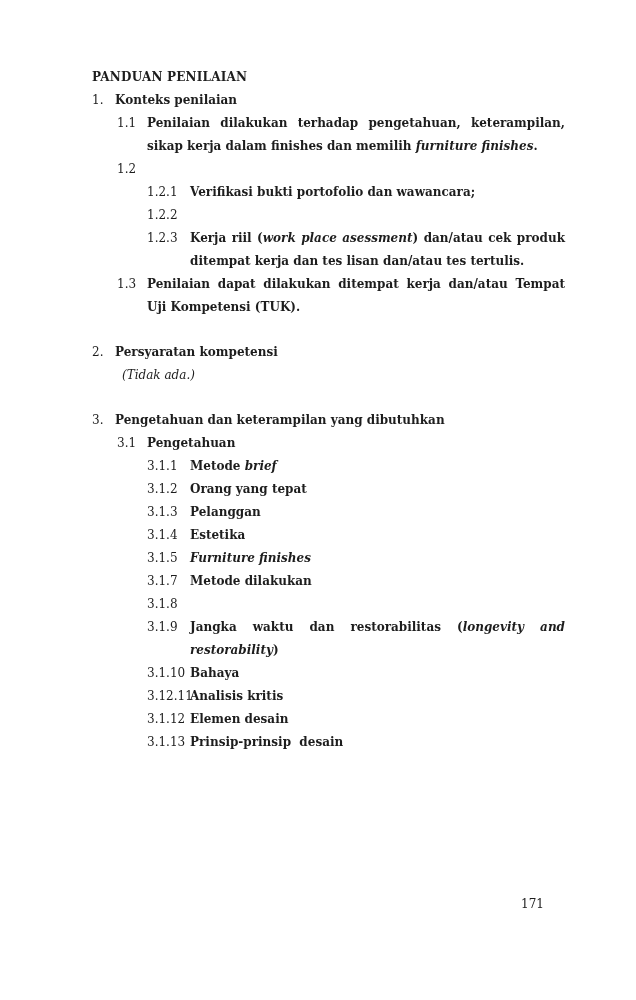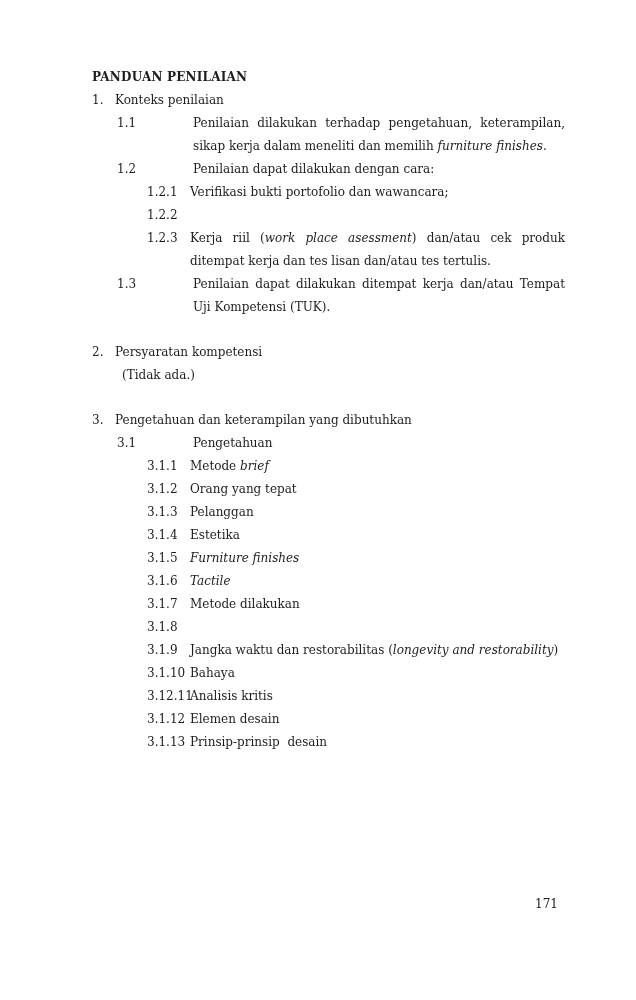--- a/index.html
+++ b/index.html
@@ -16,56 +16,55 @@
     color: #1d1d1d;
     overflow: hidden;
   }
   .title {
     font-weight: bold;
     letter-spacing: 0.2px;
   }
   .row { display: flex; align-items: flex-start; }
   .num { flex: 0 0 auto; white-space: nowrap; }
   .lvl1 .num { width: 23px; }
-  .lvl2 { padding-left: 25px; gap: 46px; }
+  .lvl2 { padding-left: 25px; }
   .lvl2 .num { width: 30px; }
   .lvl3 { padding-left: 55px; }
   .lvl3 .num { width: 43px; }
-  .plain { padding-left: 30px; }
-  .txt { flex: 1 1 auto; min-width: 0; }
+  .plain { padding-left: 30px; font-style: italic; }
+  .txt { flex: 1 1 auto; min-width: 0; font-weight: bold; }
   .just .txt { text-align: justify; }
   .it { font-style: italic; }
   .spacer { height: 22px; }
   .pagenum {
     position: absolute;
     top: 893px;
-    right: 78px;
+    right: 92px;
     margin-left: 23px;
   }
 </style>
 </head>
 <body>
 
 <div class="page">
 
   <div class="title">PANDUAN PENILAIAN</div>
 
   <div class="row lvl1">
     <span class="num">1.</span>
     <div class="txt"><span>Konteks penilaian</span></div>
   </div>
 
   <div class="row lvl2 just">
     <span class="num">1.1</span>
-    <div class="txt"><span>Penilaian dilakukan terhadap pengetahuan, keterampilan, sikap kerja dalam meneliti dan memilih </span><span class="it">furniture finishes</span><span>.</span></div>
+    <div class="txt"><span>Penilaian dilakukan terhadap pengetahuan, keterampilan, sikap kerja dalam finishes dan memilih </span><span class="it">furniture finishes</span><span>.</span></div>
   </div>
 
   <div class="row lvl2">
     <span class="num">1.2</span>
-    <div class="txt"><span>Penilaian dapat dilakukan dengan cara:</span></div>
   </div>
 
   <div class="row lvl3">
     <span class="num">1.2.1</span>
     <div class="txt"><span>Verifikasi bukti portofolio dan wawancara;</span></div>
   </div>
 
   <div class="row lvl3">
     <span class="num">1.2.2</span>
   </div>
@@ -119,24 +118,20 @@
   <div class="row lvl3">
     <span class="num">3.1.4</span>
     <div class="txt"><span>Estetika</span></div>
   </div>
 
   <div class="row lvl3">
     <span class="num">3.1.5</span>
     <div class="txt"><span class="it">Furniture finishes</span></div>
   </div>
 
-  <div class="row lvl3">
-    <span class="num">3.1.6</span>
-    <div class="txt"><span class="it">Tactile</span></div>
-  </div>
 
   <div class="row lvl3">
     <span class="num">3.1.7</span>
     <div class="txt"><span>Metode dilakukan</span></div>
   </div>
 
   <div class="row lvl3">
     <span class="num">3.1.8</span>
   </div>
 

